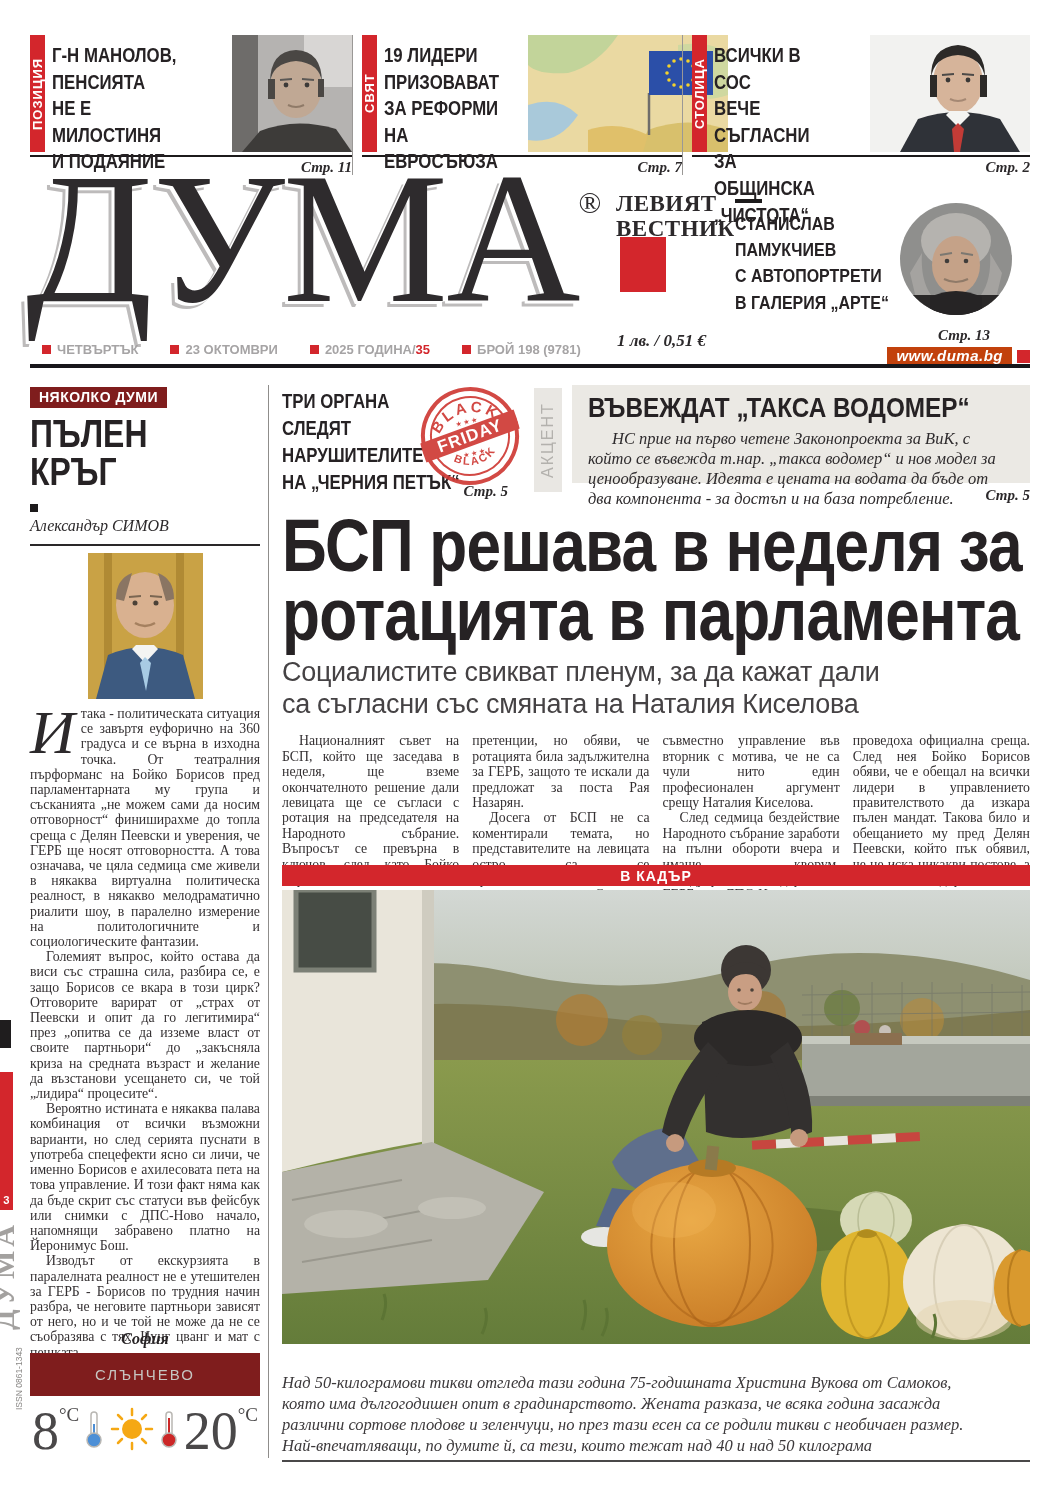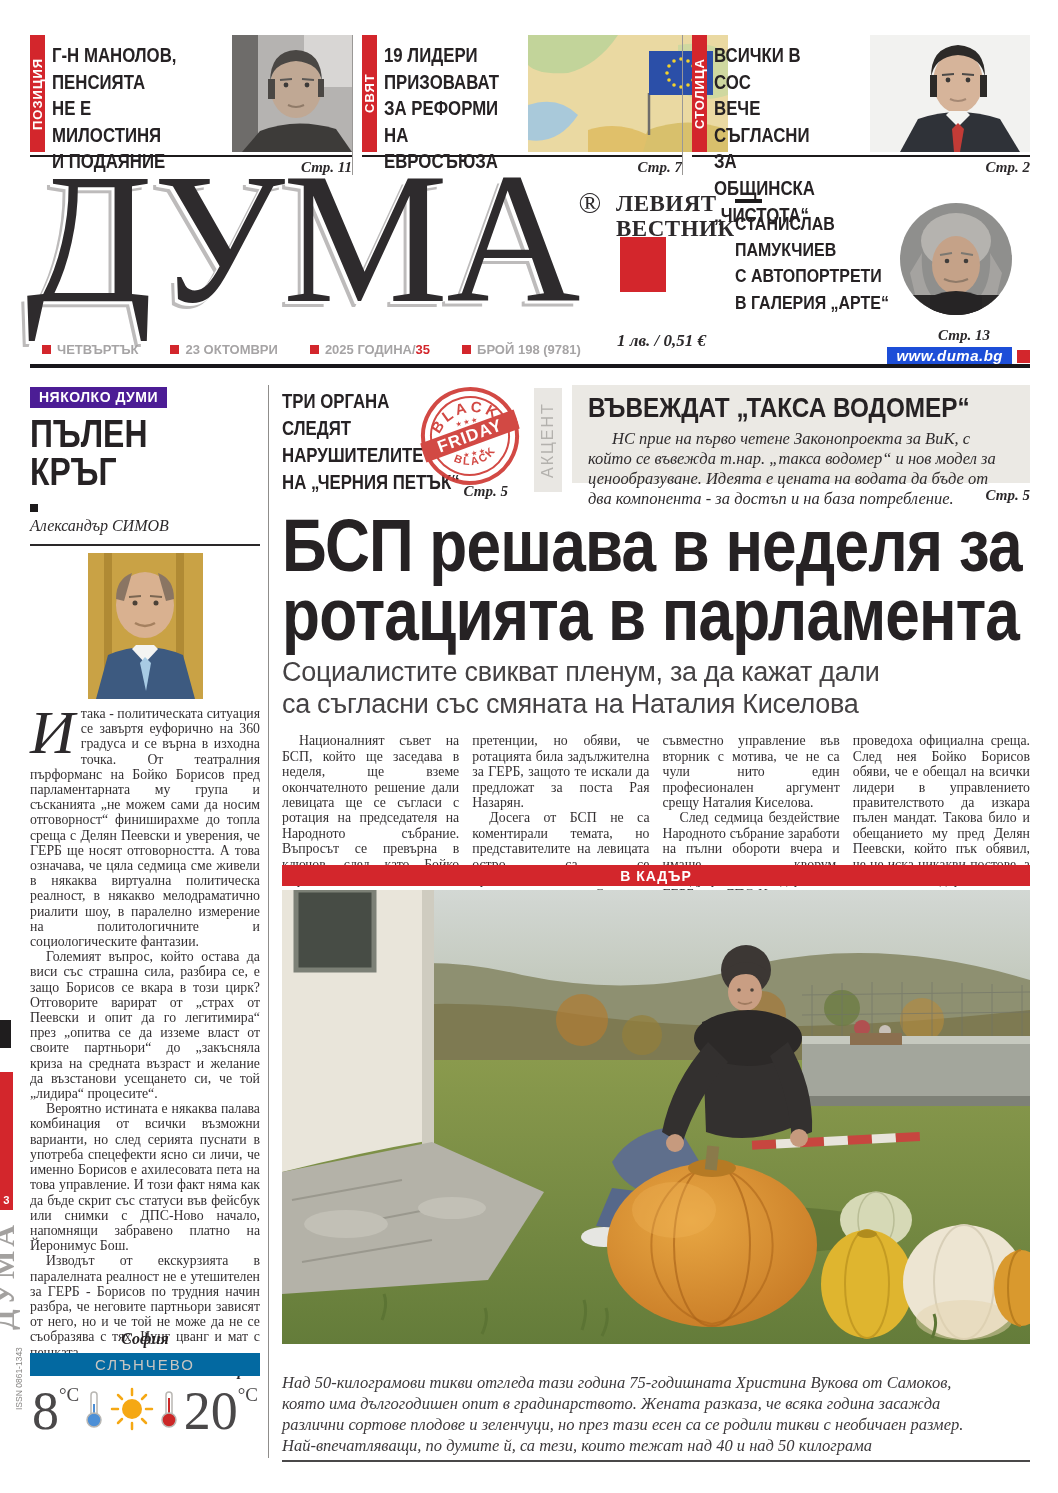--- a/index.html
+++ b/index.html
@@ -53,27 +53,27 @@
   .culture-dash2 { position:absolute; right:40px; top:150px; width:27px; height:3px; background:#1c1a1b; }
   
   .infoline { position:absolute; left:30px; top:338px; width:1000px; height:26px;
     font-family:"Liberation Sans", sans-serif; font-size:13px; font-weight:700; color:#a6a4a5; }
   .infoline-items { position:absolute; left:12px; top:4px; display:flex; gap:32px; align-items:flex-start; }
   .info-item { display:flex; gap:6px; align-items:center; }
   .bullet { width:9px; height:9px; background:#d3262c; display:inline-block; }
   .red-num { color:#d3262c; }
   .price { position:absolute; left:587px; top:-7px; font-family:"Liberation Serif", serif; font-style:italic; font-weight:700; font-size:17px; color:#2c292b; }
   .website-wrap { position:absolute; right:0; top:9px; display:flex; gap:5px; align-items:center; }
-  .website { background:#1d4ed8; color:#ffffff; font-family:"Liberation Sans", sans-serif;
+  .website { background:#c2410c; color:#ffffff; font-family:"Liberation Sans", sans-serif;
     font-weight:700; font-style:italic; font-size:15px; padding:0 9px 2px; letter-spacing:0.5px; }
   .website-sq { width:13px; height:13px; background:#d3262c; }
   .masthead-rule { position:absolute; left:30px; top:364px; width:1000px; height:4px; background:#17161a; }
   
   .opinion { position:absolute; left:30px; top:387px; width:230px; }
-  .opinion-label { display:inline-block; background:#4c1d95; color:#fff; font-family:"Liberation Sans", sans-serif;
+  .opinion-label { display:inline-block; background:#7f1d1d; color:#fff; font-family:"Liberation Sans", sans-serif;
     font-weight:700; font-size:14px; padding:2px 9px 3px; letter-spacing:0.5px;text-align:center; }
   .opinion-title { margin-top:7px; font-size:38px; line-height:1; }
   .opinion-sq { width:8px; height:8px; background:#1c1a1b; margin-top:13px; }
   .opinion-author { margin-top:5px; font-style:italic; font-size:16px; color:#2c292b; }
   .opinion-rule { border-bottom:2px solid #2a2829; margin-top:9px; }
   .opinion-photo { width:115px; height:146px; margin:7px auto 7px; display:block; }
   .opinion-body { font-size:13.8px; line-height:15.2px; text-align:justify; color:#343032; }
   .opinion-body p { text-indent:16px; }
   .opinion-body p.first { text-indent:0; }
   .dropcap { float:left; font-size:62px; line-height:48px; font-style:italic; padding:2px 6px 0 0; color:#2c292b; }
@@ -112,22 +112,22 @@
     letter-spacing:1px; display:flex; align-items:center; justify-content:center; }
   .photo { position:absolute; left:282px; top:890px; width:748px; height:454px; overflow:hidden; }
   .credit { position:absolute; left:282px; top:1348px; width:748px; text-align:right;
     font-family:"Liberation Sans", sans-serif; font-size:11px; color:#c4c2be; letter-spacing:0.5px; }
   .caption { position:absolute; left:282px; top:1372px; width:748px; font-style:italic;
     font-size:16.5px; line-height:1.28; color:#3c393b; }
   .bottom-rule { position:absolute; left:282px; top:1460px; width:748px; height:2px; background:#4a4849; }
   
   .weather { position:absolute; left:30px; top:1330px; width:230px; }
   .weather-city { text-align:center; font-weight:700; font-style:italic; font-size:16px; }
-  .weather-cond { margin-top:5px; background:#0369a1; color:#c7c5c1; font-family:"Liberation Sans", sans-serif;
-    font-size:15px; letter-spacing:2px; text-align:center; padding:3px 0; }
+  .weather-cond { margin-top:5px; background:#7f1d1d; color:#c7c5c1; font-family:"Liberation Sans", sans-serif;
+    font-size:15px; letter-spacing:2px; text-align:center; padding:13px 0; }
   .weather-row { margin-top:8px; display:flex; align-items:center; justify-content:space-between; padding:0 2px; }
   .temp { font-size:54px; line-height:1; color:#4a4849; font-weight:400; }
   .deg { font-size:19px; vertical-align:28px; color:#4a4849; }
   
   .spine-black { position:absolute; left:0; top:1020px; width:11px; height:28px; background:#1f1d1e; }
   .spine-red { position:absolute; left:0; top:1072px; width:13px; height:138px; background:#d3262c;
     color:#fff; font-family:"Liberation Sans", sans-serif; font-size:10px; font-weight:700;
     display:flex; align-items:flex-end; justify-content:center; padding-bottom:4px; }
   .spine-duma { position:absolute; left:-13px; top:1218px; width:30px; height:112px;
     writing-mode:vertical-rl; transform:rotate(180deg);

